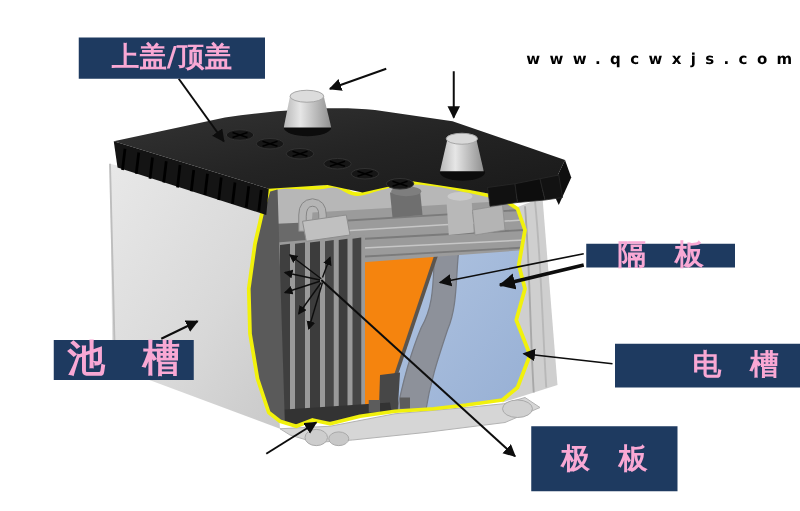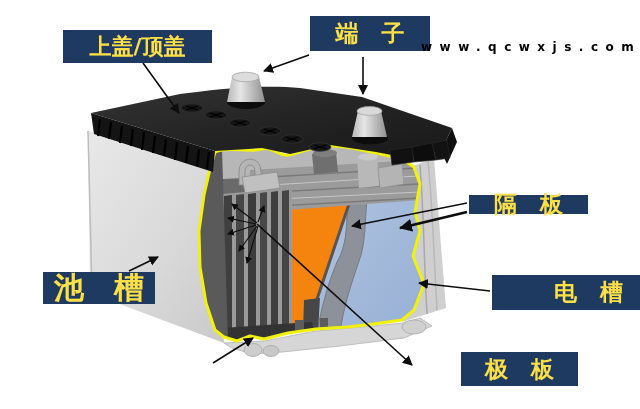--- a/index.html
+++ b/index.html
@@ -2,32 +2,32 @@
 <html><head>
 <meta charset="utf-8">
 <style>
   html,body{margin:0;padding:0;background:#fff;}
   .stage{
     position:relative;width:640px;height:409px;overflow:hidden;background:#ffffff;
     font-family:"DejaVu Sans","Liberation Sans",sans-serif;
   }
   .stage svg{position:absolute;left:0;top:0;}
   .callout{
-    position:absolute;background:#1e3a60;color:#fde047;
+    position:absolute;background:#1e3a60;color:#f9a8d4;
     display:flex;align-items:center;justify-content:center;
     font-weight:bold;font-size:23px;line-height:1;z-index:3;
     font-family:"DejaVu Sans","Liberation Sans",sans-serif;
   }
   #lbl-top-cover  {left:63px;  top:30px;  width:149px; height:33px; font-size:22px;}
   #lbl-terminal   {left:310px; top:16px;  width:120px; height:35px;}
   #lbl-separator  {left:469px; top:195px; width:119px; height:19px;}
   #lbl-container  {left:492px; top:275px; width:125px; height:35px;padding-left:34px;}
   #lbl-cell       {left:43px;  top:272px; width:112px; height:32px; font-size:30px;}
   #lbl-electrolyte{left:70px;  top:347px; width:143px; height:36px;}
-  #lbl-plate      {left:425px; top:352px; width:117px; height:34px;margin-left:36px;}
+  #lbl-plate      {left:425px; top:341px; width:117px; height:52px;}
   .wm{position:absolute;z-index:4;pointer-events:none;white-space:nowrap;font-weight:bold;}
   #wm-name{left:402px;top:5px;font-size:31px;letter-spacing:2px;color:#d5dae4;}
   #wm-url {left:421px;top:40px;font-size:12px;letter-spacing:7.5px;color:#000000;}
 </style>
 </head>
 <body>
 
 <div class="stage">
 
   <svg width="640" height="409" viewBox="0 0 640 409" aria-hidden="true">
@@ -202,21 +202,20 @@
         <path d="M256 224 L228 218" marker-end="url(#mS)"></path>
         <path d="M256 225 L228 234" marker-end="url(#mS)"></path>
         <path d="M257 226 L239 251" marker-end="url(#mS)"></path>
         <path d="M258 226 L247 263" marker-end="url(#mS)"></path>
         <path d="M258 222 L264 206" marker-end="url(#mS)"></path>
       </g>
     </g>
   </svg>
 
   <div class="callout" id="lbl-top-cover">上盖/顶盖</div>
-  <div class="callout" id="lbl-terminal">端　子</div>
   <div class="callout" id="lbl-separator">隔　板</div>
   <div class="callout" id="lbl-container">电　槽</div>
   <div class="callout" id="lbl-cell">池　槽</div>
   <div class="callout" id="lbl-plate">极　板</div>
 
   <div class="wm" id="wm-url">www.qcwxjs.com</div>
 
 </div>
 
 </body></html>

